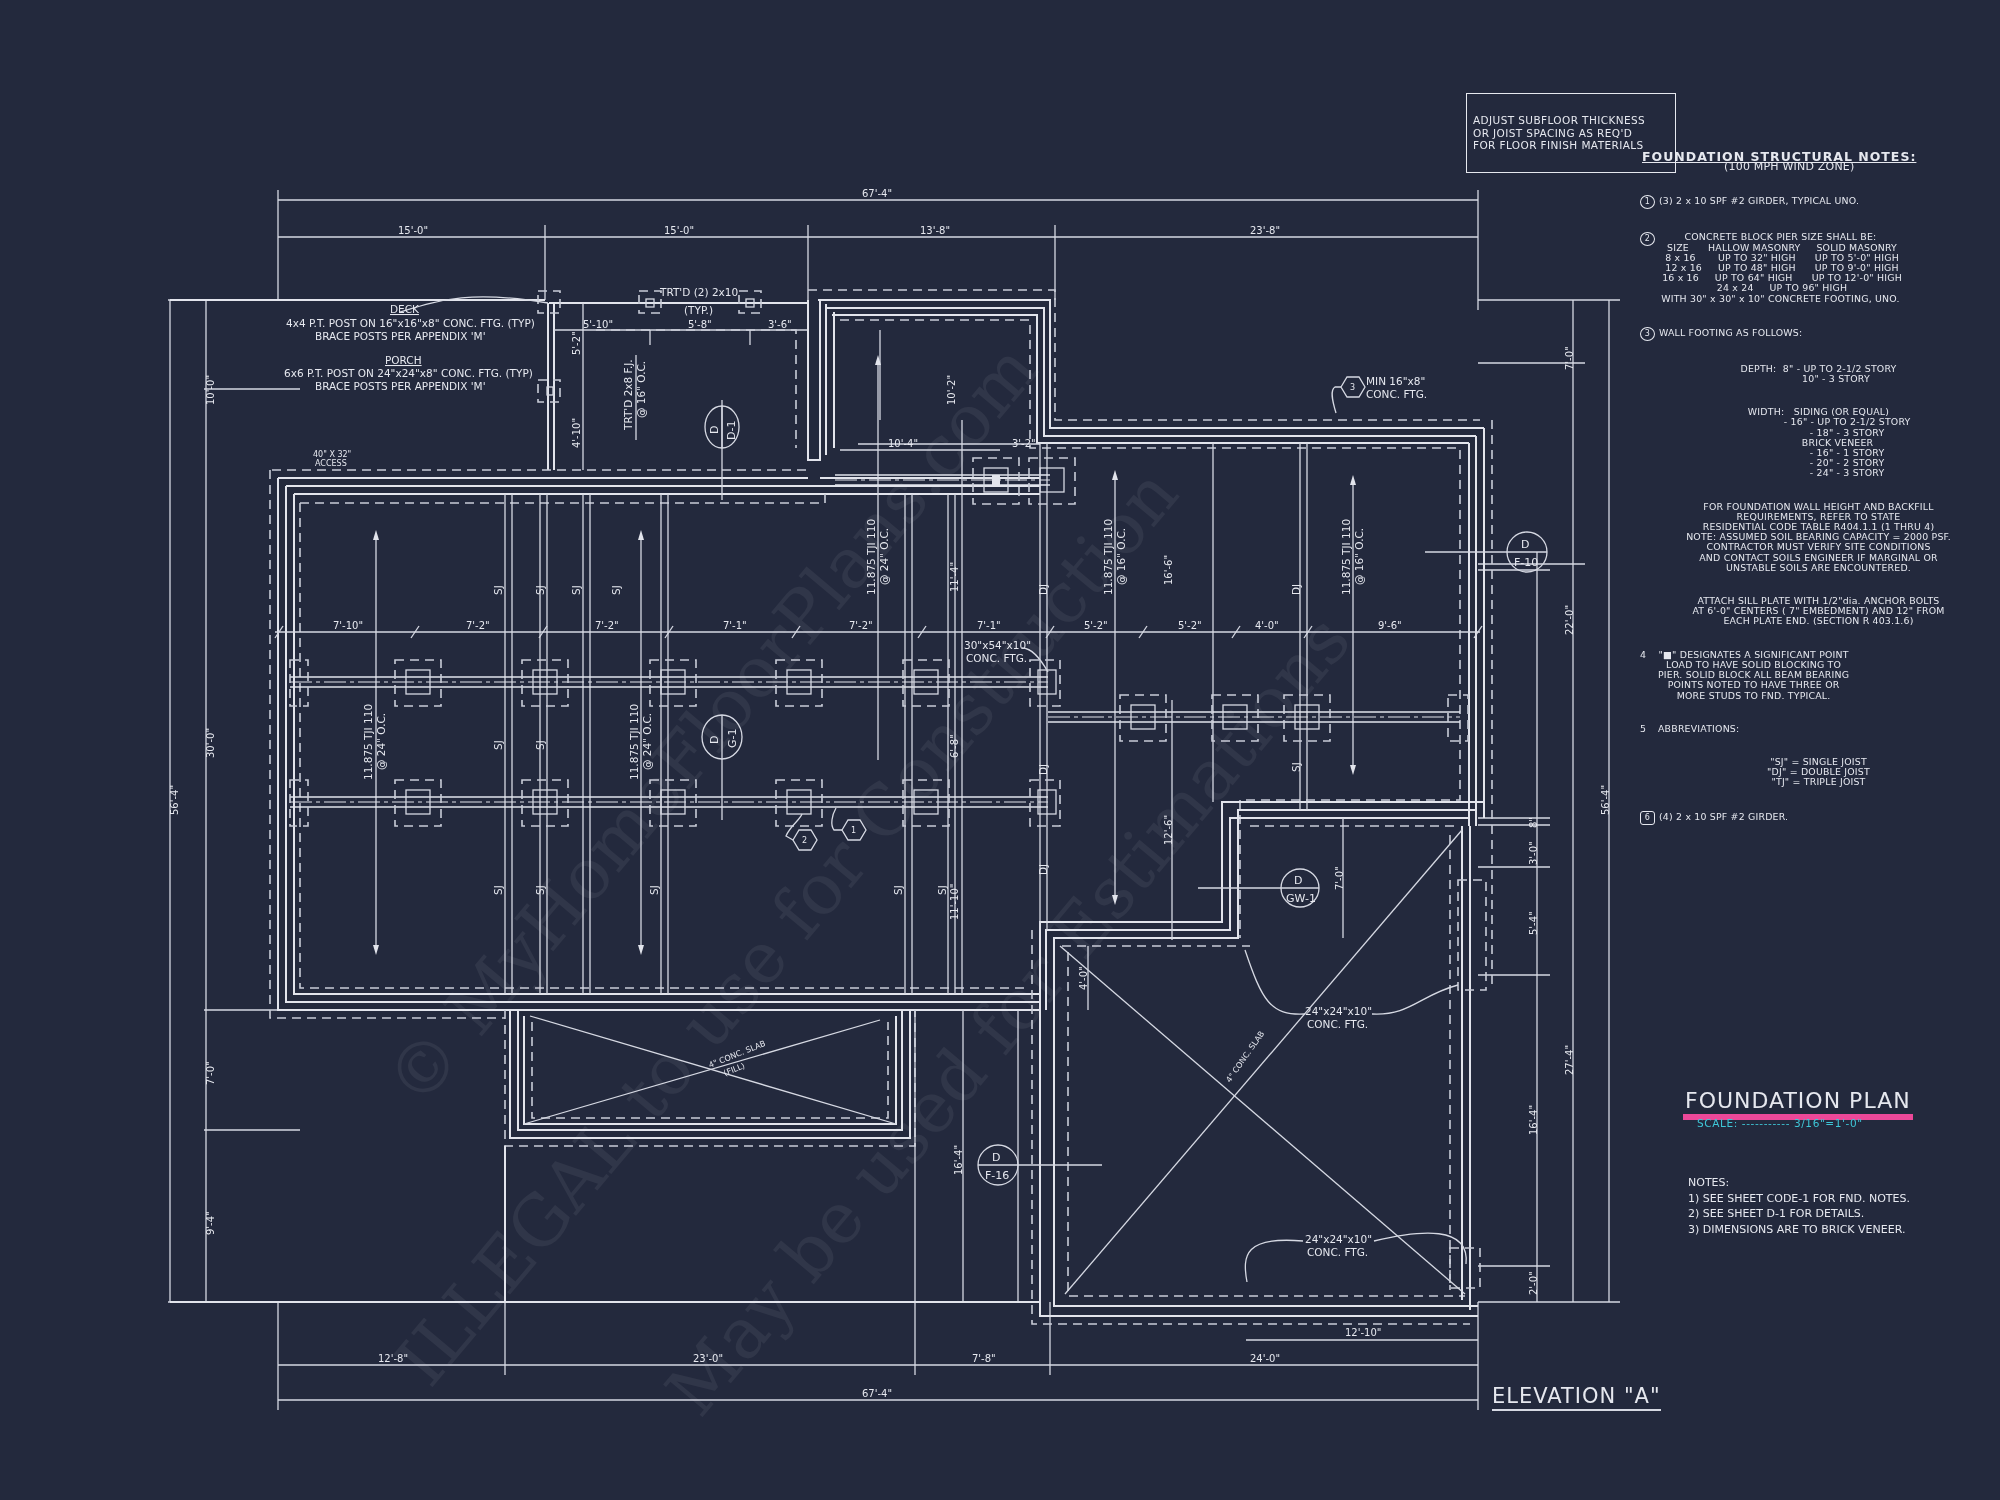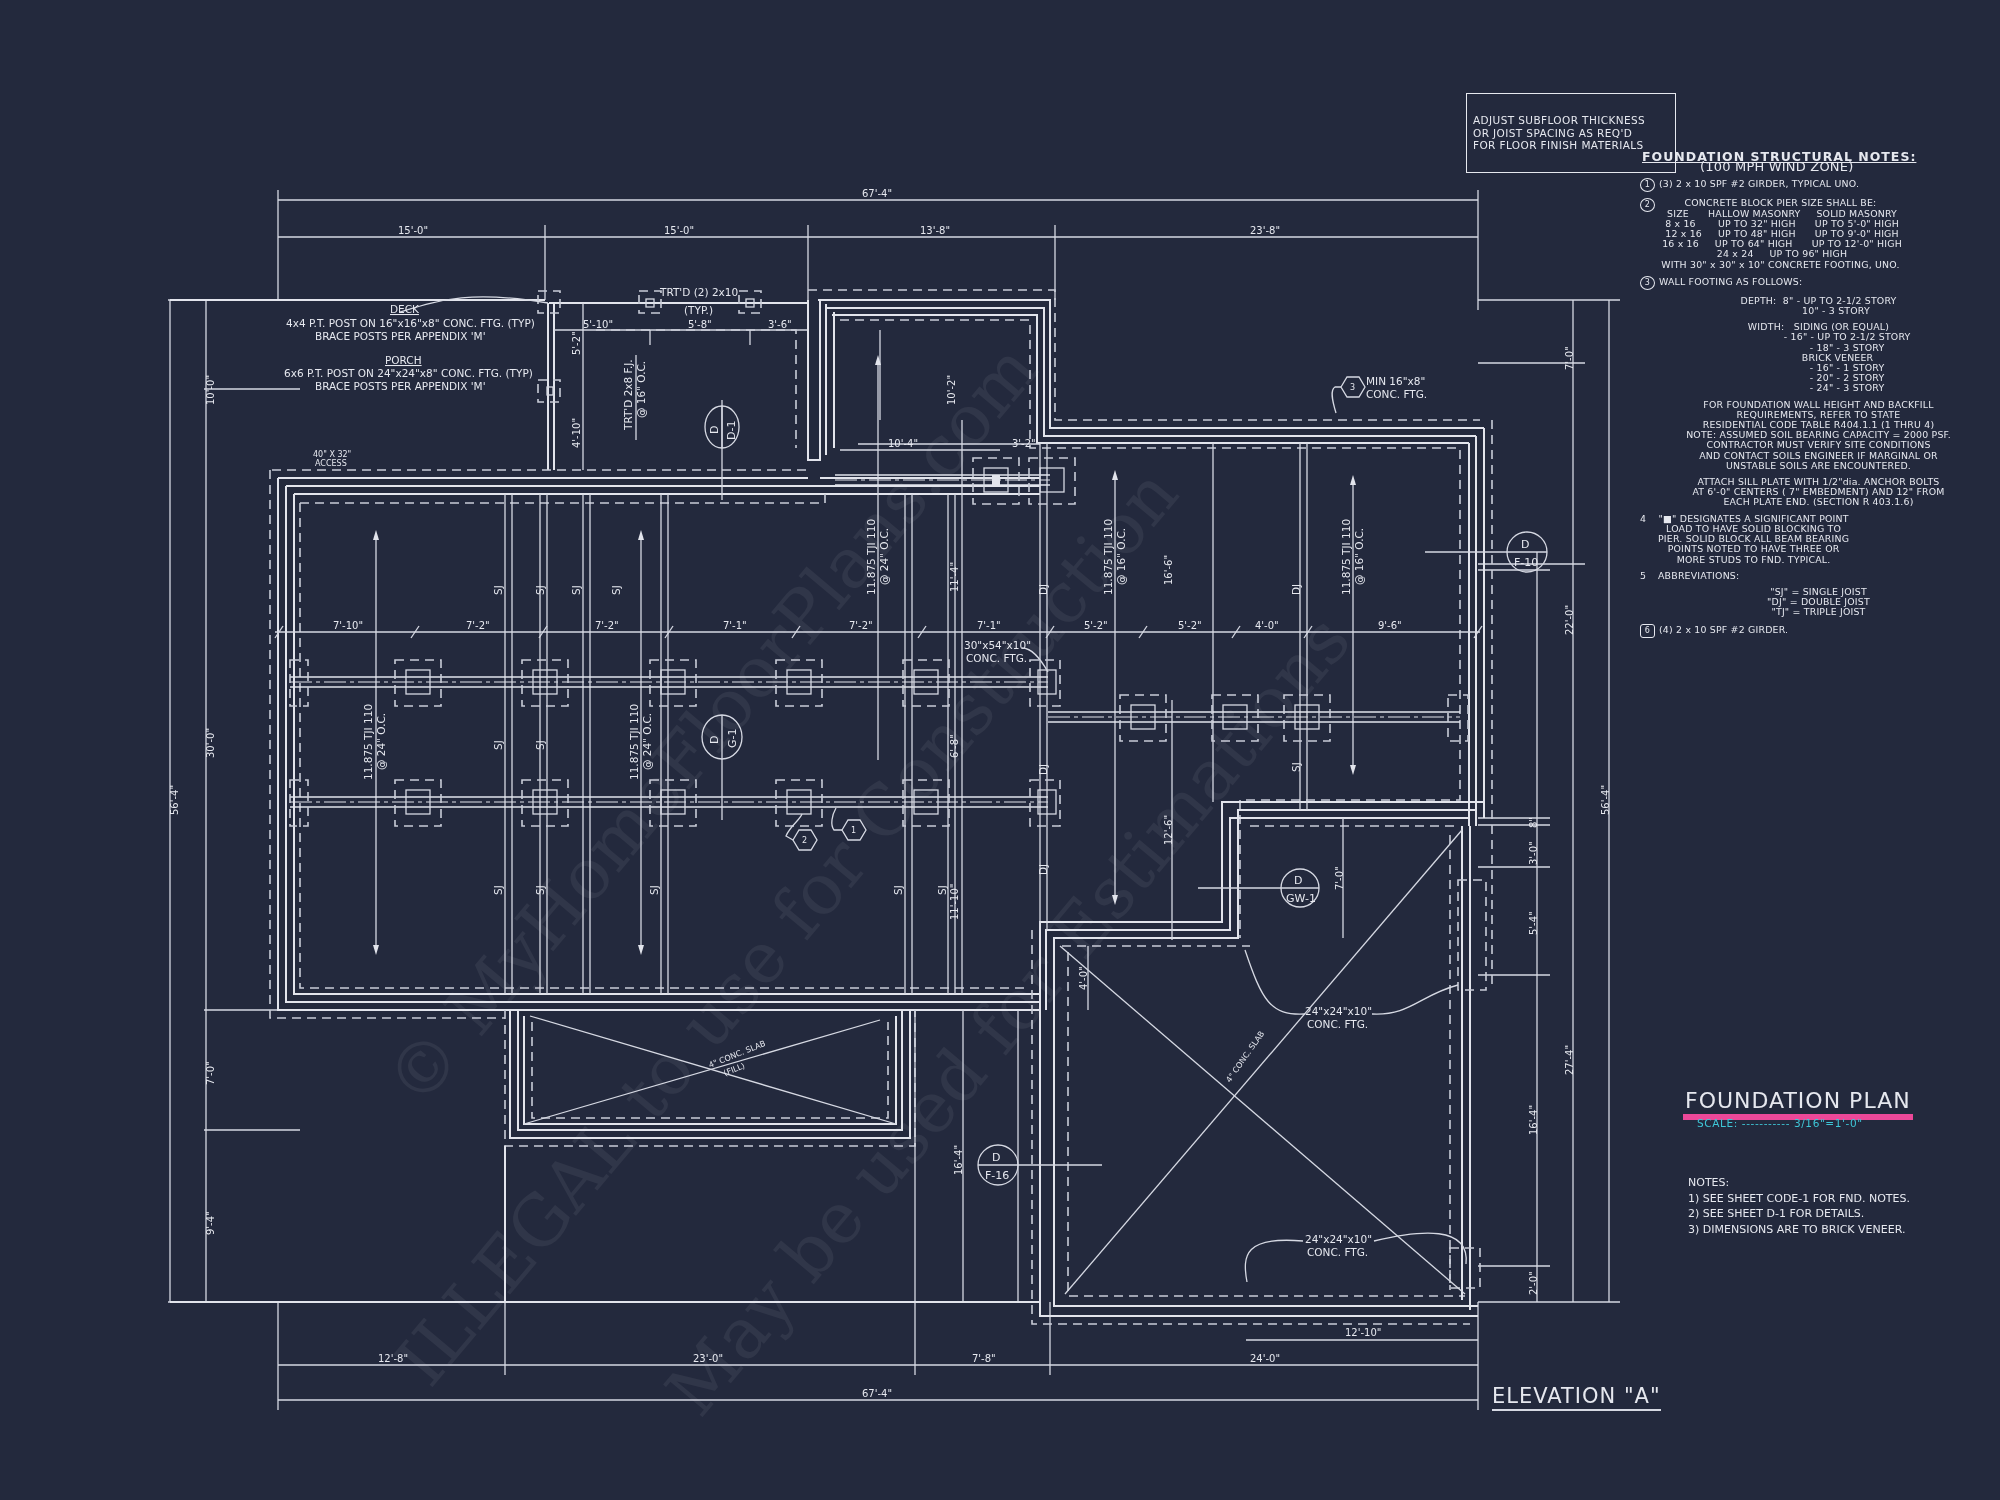--- a/index.html
+++ b/index.html
@@ -10,22 +10,22 @@
   .dash{stroke:#c9ccd8;stroke-width:1.6;fill:none;stroke-dasharray:9 6;}
   .beam{stroke:#e2e4ec;stroke-width:1.5;fill:none;}
   .beamc{stroke:#e2e4ec;stroke-width:1.2;fill:none;stroke-dasharray:22 4 4 4;}
   .dim{font-family:"DejaVu Sans",sans-serif;font-size:10px;fill:#e6e8ef;}
   .lbl{font-family:"DejaVu Sans",sans-serif;font-size:10.5px;fill:#e6e8ef;}
   .lbls{font-family:"DejaVu Sans",sans-serif;font-size:8px;fill:#e6e8ef;}
   .tag{font-family:"DejaVu Sans",sans-serif;font-size:11px;fill:#e6e8ef;}
   .wm{font-family:"DejaVu Serif",serif;font-size:70px;fill:#ffffff;opacity:0.06;}
   .notes{position:absolute;left:1640px;top:152px;width:340px;font-size:9.4px;line-height:10.2px;letter-spacing:0.2px;color:#e6e8ef;}
   .notes .title{font-size:12.5px;text-decoration:underline;letter-spacing:1px;margin-left:2px;font-weight:bold;}
-  .notes .sub{font-size:13px;margin-left:60px;margin-bottom:6px;}
-  .notes .item{margin-top:6px;white-space:pre;}
+  .notes .sub{font-size:11px;margin-left:84px;margin-bottom:6px;}
+  .notes .item{margin-top:23px;white-space:pre;}
   .notes .num{display:inline-block;width:13px;height:12px;border:1px solid #e6e8ef;border-radius:50%;text-align:center;line-height:12px;font-size:8px;margin-right:4px;}
   .notes .plain{display:inline-block;width:18px;}
   .notes pre{margin:0;font-family:"DejaVu Sans",sans-serif;font-size:9.4px;line-height:10.2px;white-space:pre;text-align:center;}
   .adjust{position:absolute;left:1466px;top:93px;width:196px;border:1.5px solid #e6e8ef;padding:20px 6px;font-size:10.5px;line-height:12.5px;letter-spacing:0.4px;}
   .plan-title{position:absolute;left:1683px;top:1088px;font-size:22px;letter-spacing:1px;border-bottom:6px solid #ec4899;padding:0 2px 1px 2px;}
   .scale{position:absolute;left:1697px;top:1117px;font-size:10.5px;color:#3ec7d8;letter-spacing:0.6px;}
   .gennotes{position:absolute;left:1688px;top:1175px;font-size:11px;line-height:15.5px;}
   .gennotes .h{}
   .elev{position:absolute;left:1492px;top:1384px;font-size:21px;letter-spacing:1px;border-bottom:2px solid #d6d9e3;padding-bottom:1px;}
 </style>

